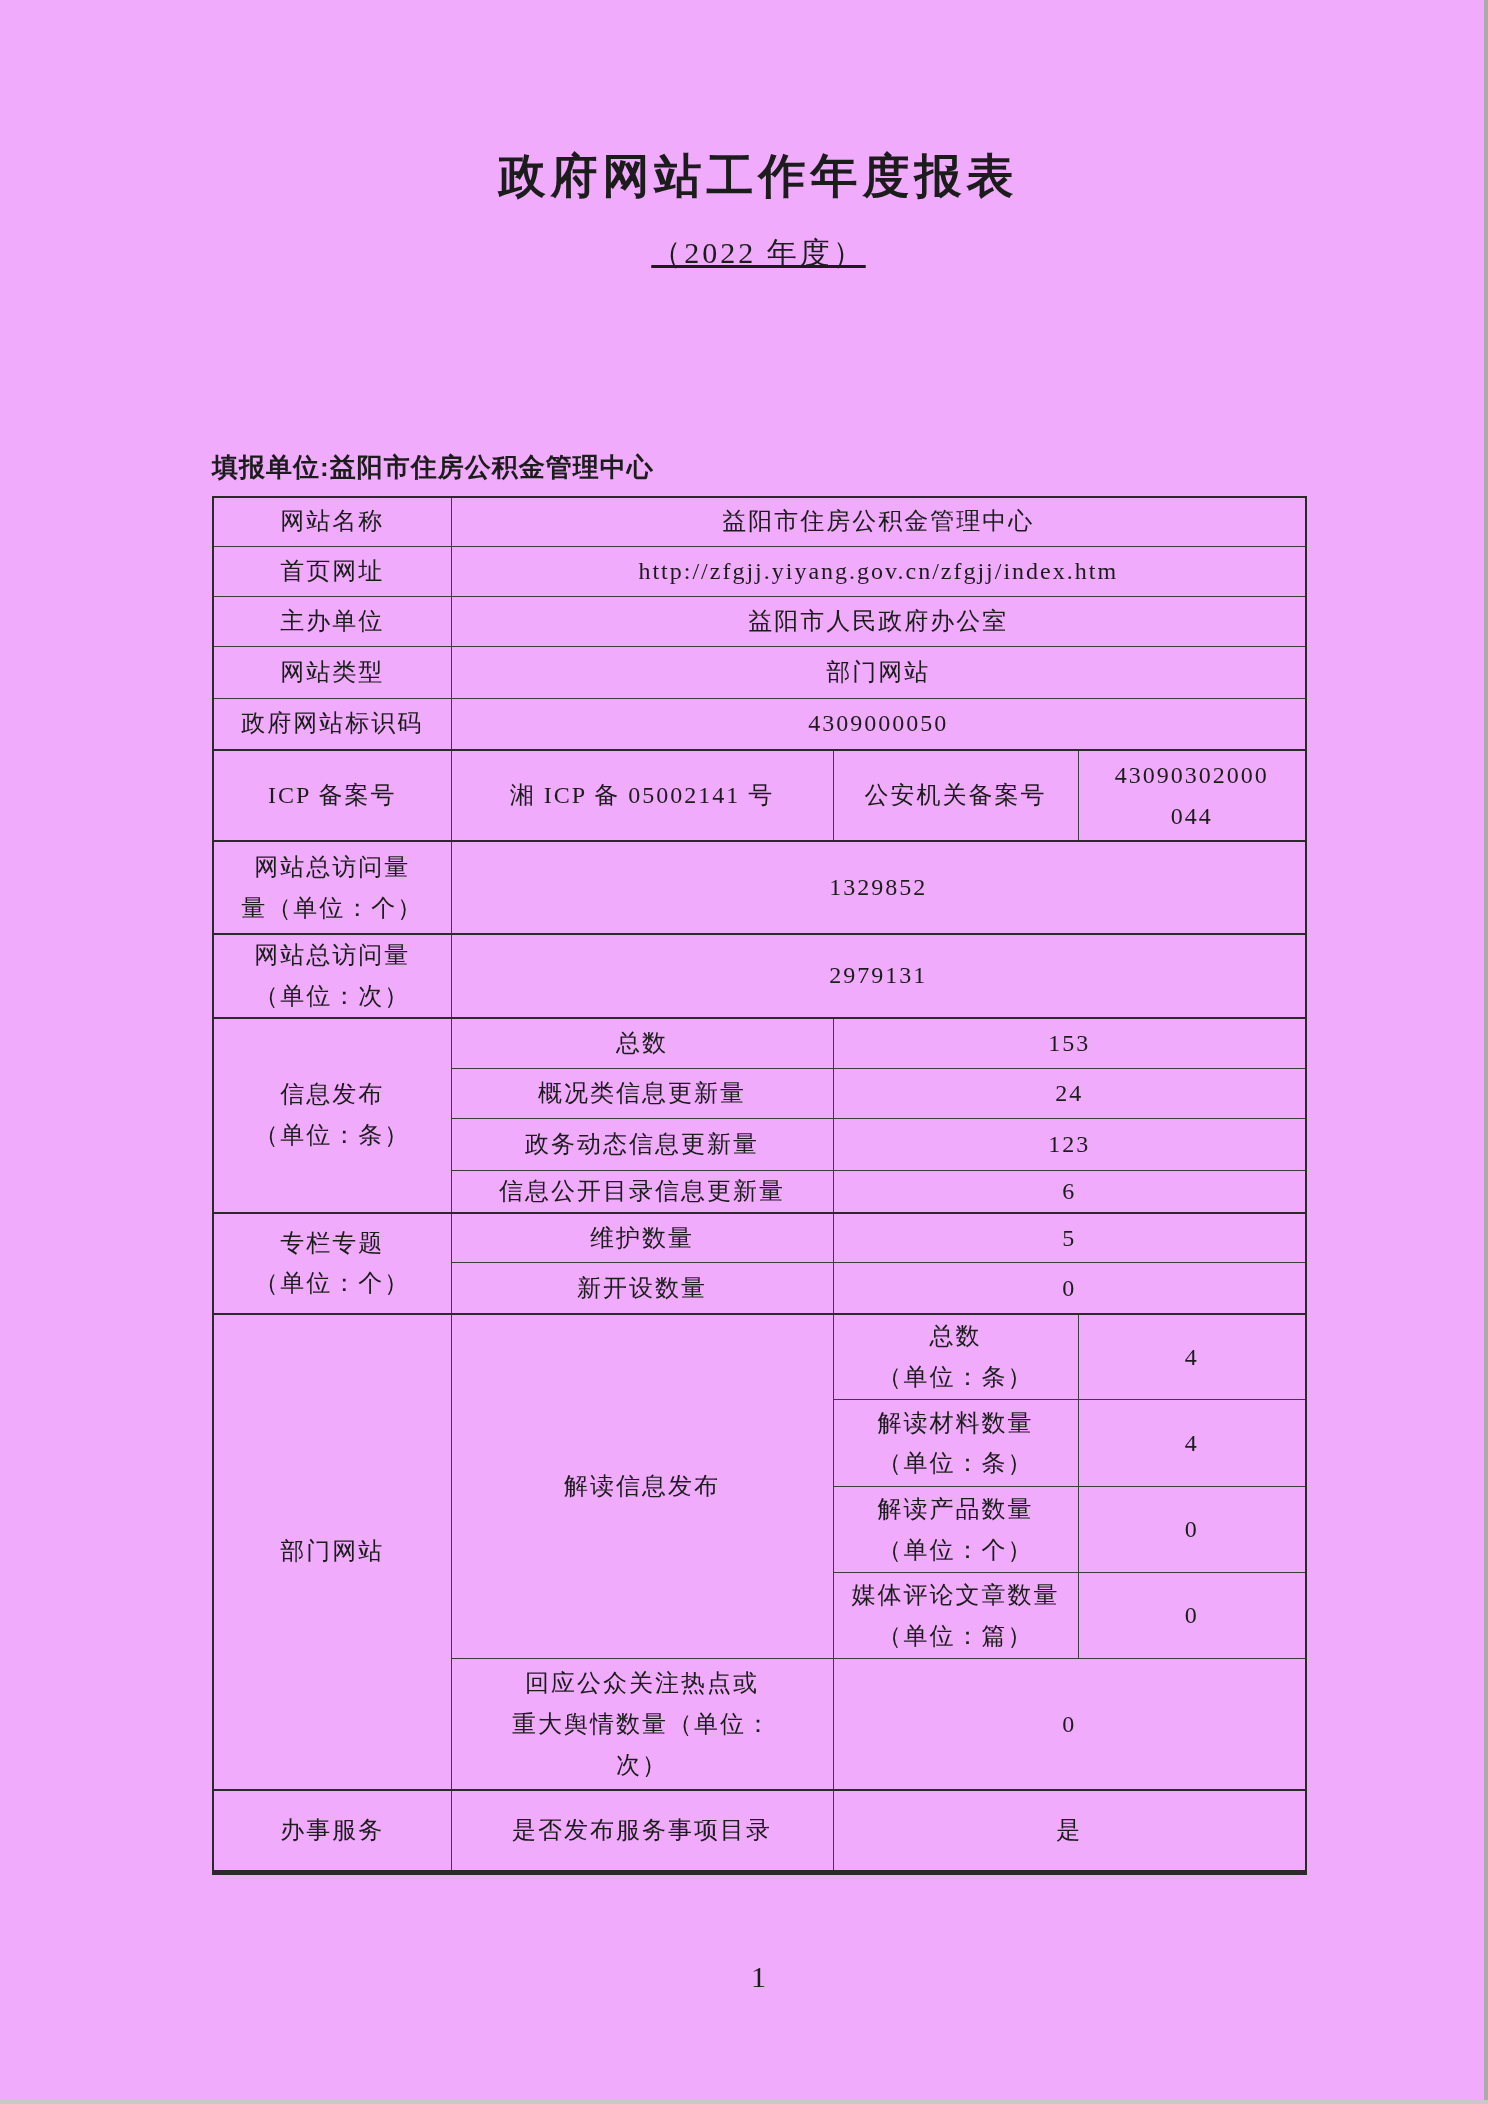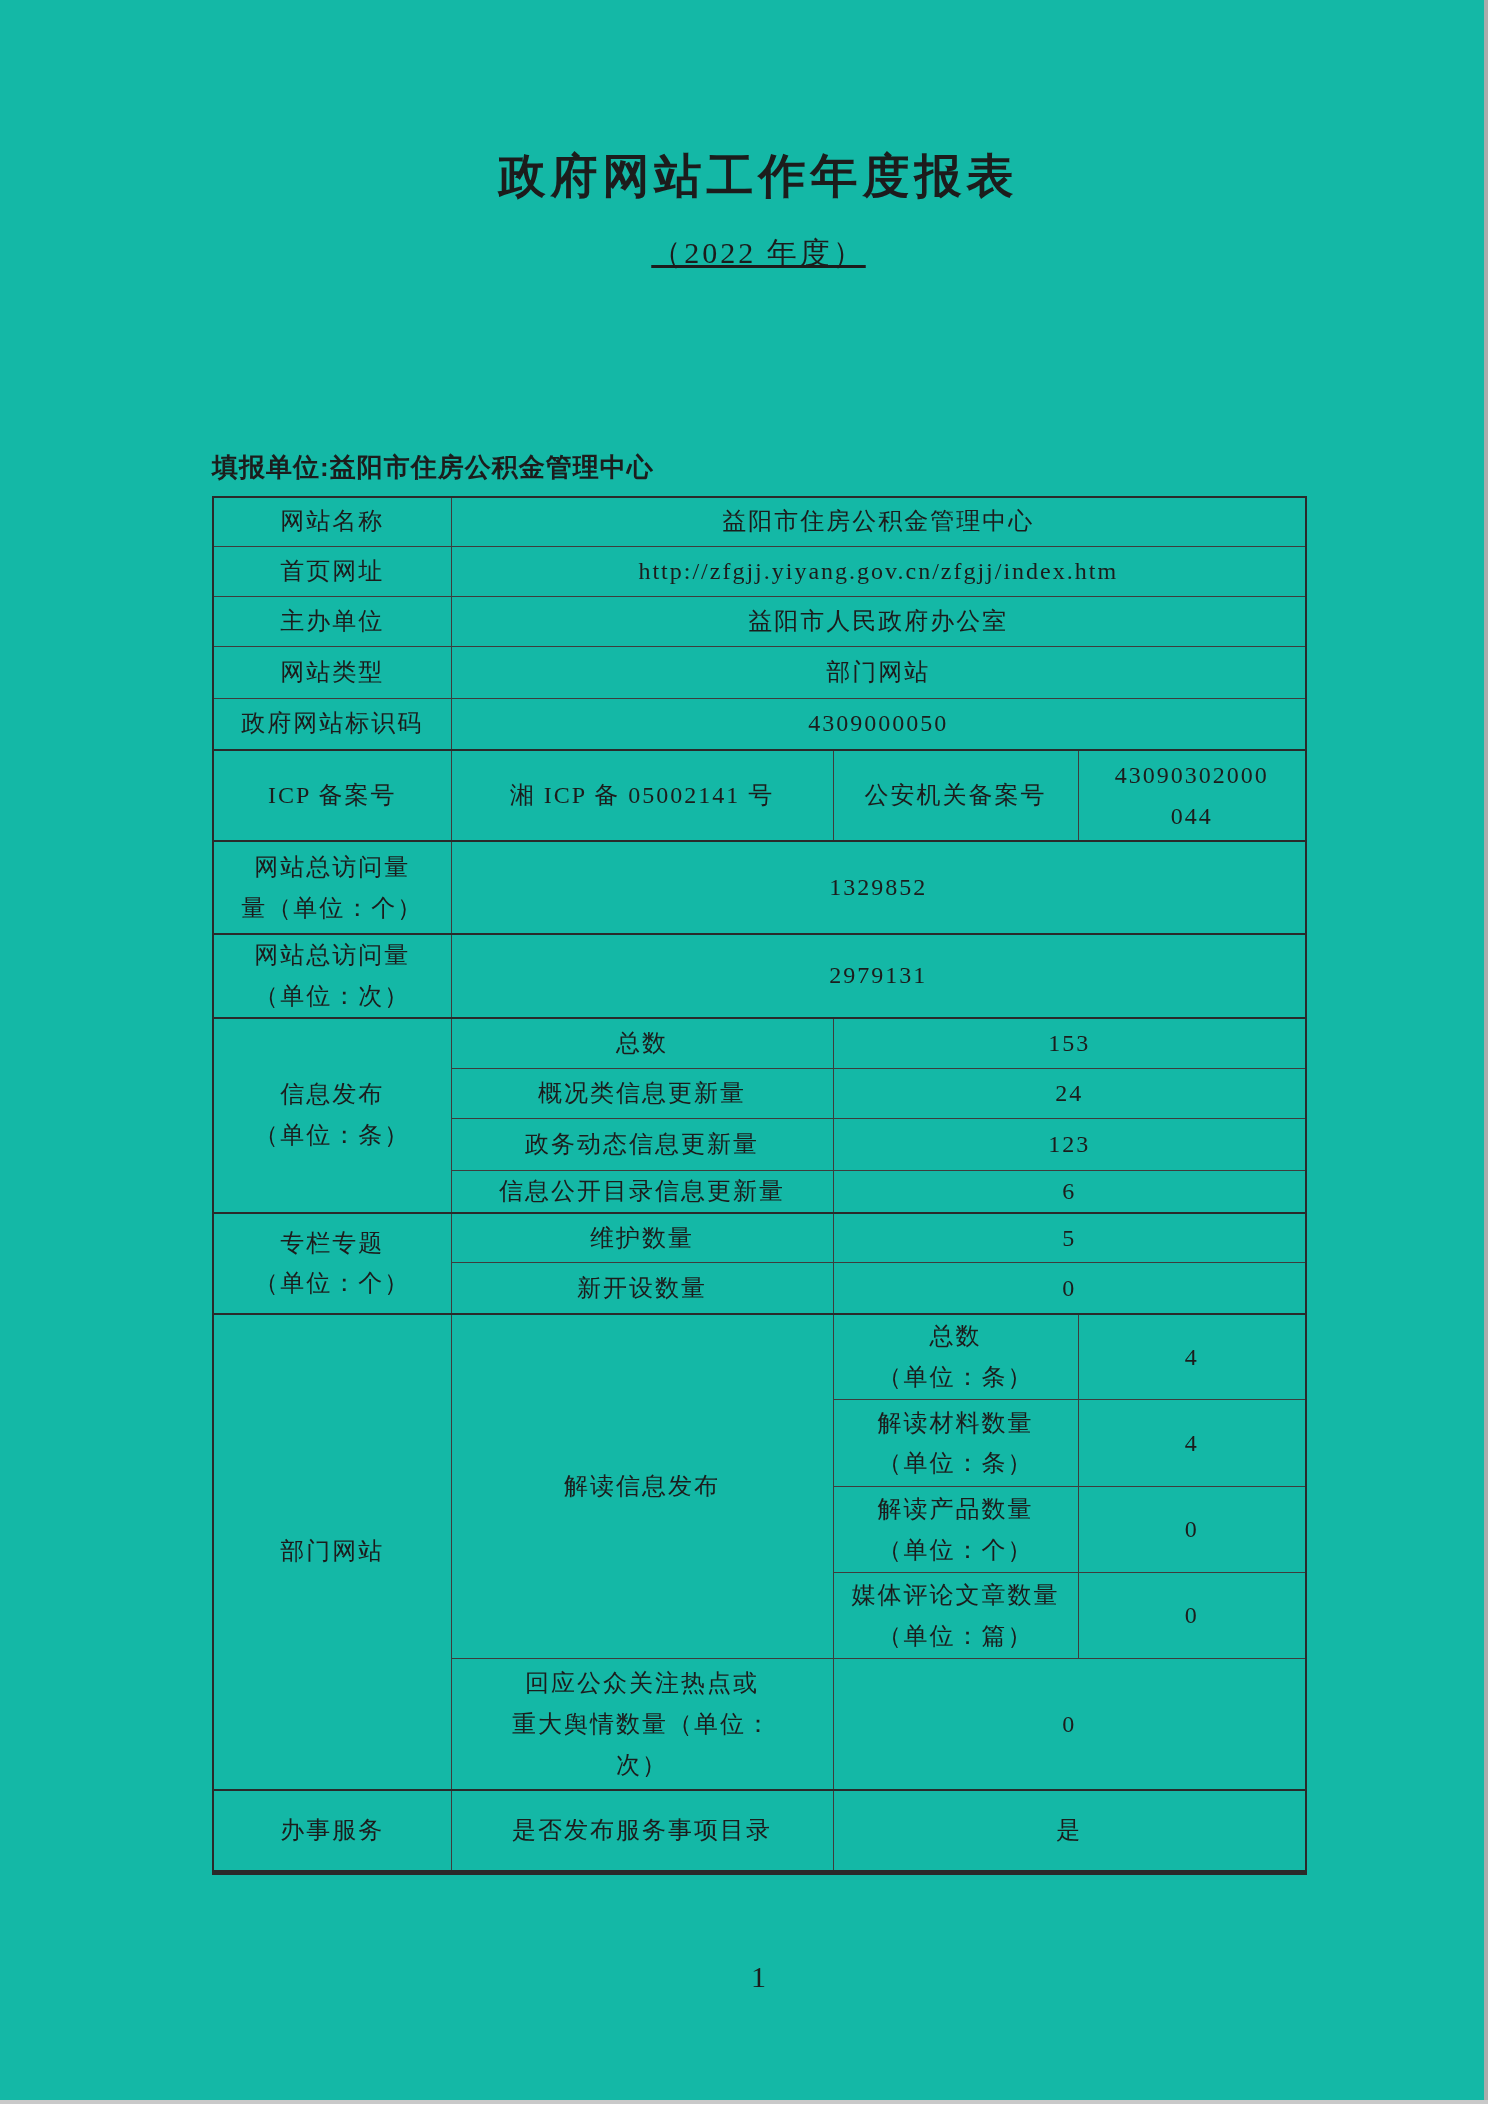--- a/index.html
+++ b/index.html
@@ -1,20 +1,20 @@
 <!DOCTYPE html>
 <html><head>
 <meta charset="utf-8">
 <style>
   html,body { margin:0; padding:0; background:#e8e8e8; }
   .page {
     position:relative;
     width:1488px; height:2104px;
     margin:0 auto;
-    background:#14b8a6;
+    background:#f0abfc;
     font-family:"Liberation Serif","DejaVu Serif",serif;
     color:#1c1c1c;
     overflow:hidden;
   }
   .edge-right {
     position:absolute; top:0; right:0; width:4px; height:100%;
     background:#ababab;
   }
   .edge-bottom {
     position:absolute; bottom:0; left:0; width:100%; height:4px;

